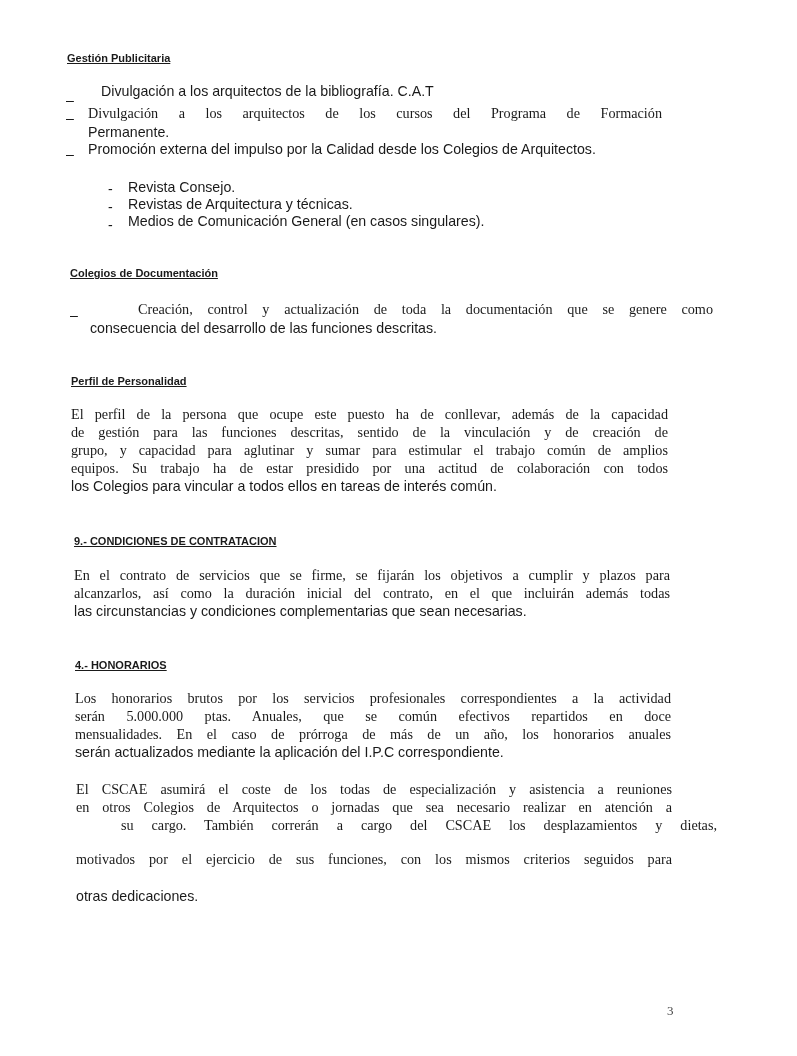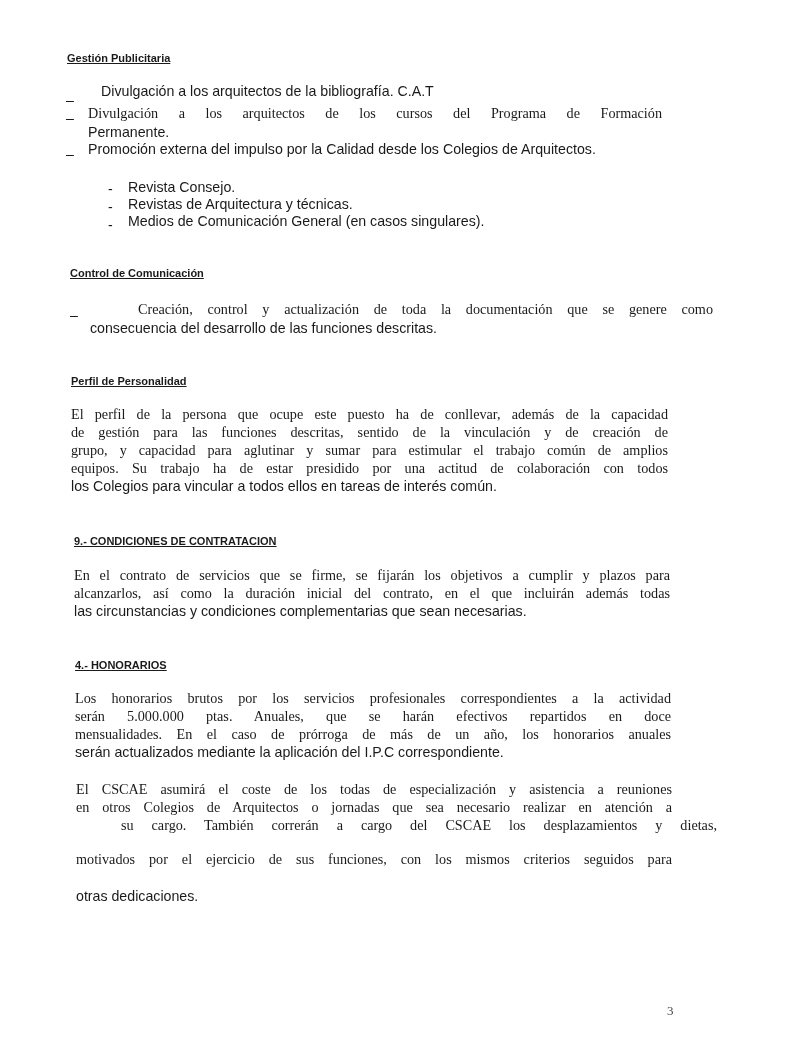--- a/index.html
+++ b/index.html
@@ -24,40 +24,40 @@
 <span class="dash" style="left:66px;top:146px;">–</span>
 <div class="line" style="left:88px;top:141px;">Promoción externa del impulso por la Calidad desde los Colegios de Arquitectos.</div>
 
 <span class="dash" style="left:108px;top:181px;">-</span>
 <div class="line" style="left:128px;top:179px;">Revista Consejo.</div>
 <span class="dash" style="left:108px;top:199px;">-</span>
 <div class="line" style="left:128px;top:196px;">Revistas de Arquitectura y técnicas.</div>
 <span class="dash" style="left:108px;top:217px;">-</span>
 <div class="line" style="left:128px;top:213px;">Medios de Comunicación General (en casos singulares).</div>
 
-<div class="h" style="left:70px;top:267px;">Control de Comunicación</div>
+<div class="h" style="left:70px;top:267px;">Colegios de Documentación</div>
 <span class="dash" style="left:70px;top:307px;">–</span>
 <div class="just" style="left:90px;top:301px;width:575px;margin-left:48px;">Creación, control y actualización de toda la documentación que se genere como</div>
 <div class="line" style="left:90px;top:320px;">consecuencia del desarrollo de las funciones descritas.</div>
 
 <div class="h" style="left:71px;top:375px;">Perfil de Personalidad</div>
 <div class="just" style="left:71px;top:406px;width:597px;">El perfil de la persona que ocupe este puesto ha de conllevar, además de la capacidad</div>
 <div class="just" style="left:71px;top:424px;width:597px;">de gestión para las funciones descritas, sentido de la vinculación y de creación de</div>
 <div class="just" style="left:71px;top:442px;width:597px;">grupo, y capacidad para aglutinar y sumar para estimular el trabajo común de amplios</div>
 <div class="just" style="left:71px;top:460px;width:597px;">equipos.  Su trabajo ha de estar presidido por una actitud de colaboración con todos</div>
 <div class="line" style="left:71px;top:478px;">los Colegios para vincular a todos ellos en tareas de interés común.</div>
 
 <div class="h" style="left:74px;top:535px;">9.- CONDICIONES DE CONTRATACION</div>
 <div class="just" style="left:74px;top:567px;width:596px;">En el contrato de servicios que se firme, se fijarán los objetivos a cumplir y plazos para</div>
 <div class="just" style="left:74px;top:585px;width:596px;">alcanzarlos, así como la duración inicial del contrato, en el que incluirán además todas</div>
 <div class="line" style="left:74px;top:603px;">las circunstancias y condiciones complementarias que sean necesarias.</div>
 
 <div class="h" style="left:75px;top:659px;">4.- HONORARIOS</div>
 <div class="just" style="left:75px;top:690px;width:596px;">Los honorarios brutos por los servicios profesionales correspondientes a la actividad</div>
-<div class="just" style="left:75px;top:708px;width:596px;">serán 5.000.000 ptas. Anuales, que se harán efectivos repartidos en doce</div>
+<div class="just" style="left:75px;top:708px;width:596px;">serán 5.000.000 ptas. Anuales, que se común efectivos repartidos en doce</div>
 <div class="just" style="left:75px;top:726px;width:596px;">mensualidades.  En el caso de prórroga de más de un año, los honorarios anuales</div>
 <div class="line" style="left:75px;top:744px;">serán actualizados mediante la aplicación del I.P.C correspondiente.</div>
 
 <div class="just" style="left:76px;top:781px;width:596px;">El CSCAE asumirá el coste de los todas de especialización y asistencia a reuniones</div>
 <div class="just" style="left:76px;top:799px;width:596px;">en otros Colegios de Arquitectos o jornadas que sea necesario realizar en atención a</div>
 <div class="just" style="left:76px;top:817px;width:596px;margin-left:45px;">su cargo.  También correrán a cargo del CSCAE los desplazamientos y dietas,</div>
 <div class="just" style="left:76px;top:835px;width:596px;margin-top:16px;">motivados por el ejercicio de sus funciones, con los mismos criterios seguidos para</div>
 <div class="line" style="left:76px;top:888px;">otras dedicaciones.</div>
 
 <div class="pnum" style="left:667px;top:1003px;">3</div>

